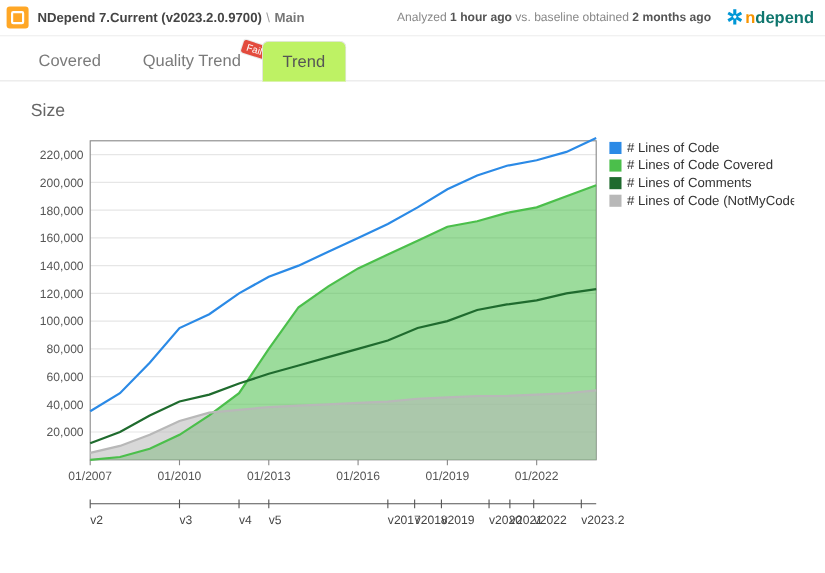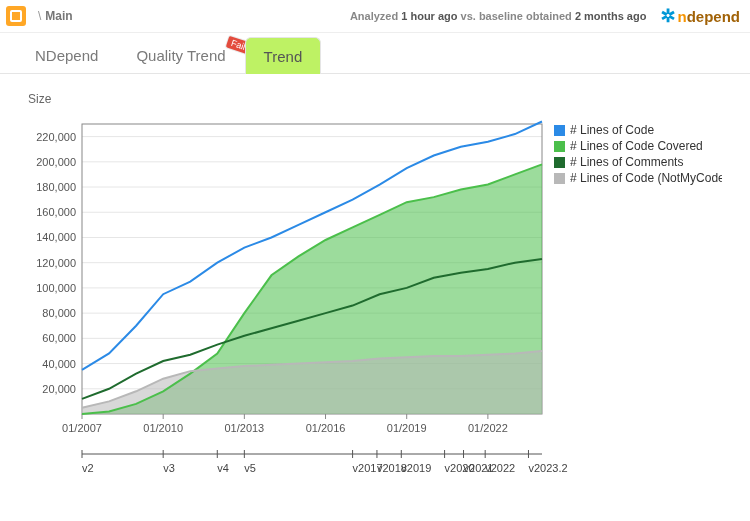--- a/index.html
+++ b/index.html
@@ -3,57 +3,58 @@
 <meta charset="utf-8">
 <style>
   html,body{margin:0;padding:0;font-family:"Segoe UI",Arial,sans-serif;background:#fff;color:#333;}
   .frame{width:750px;height:521px;position:relative;box-sizing:border-box;overflow:hidden;}
   .topbar{display:flex;align-items:center;height:32px;padding:0 10px 0 6px;border-bottom:1px solid #eee;font-size:12px;color:#666;}
   .app-icon{width:20px;height:20px;background:#ffa726;border-radius:3px;margin-right:8px;position:relative;}
   .app-icon:after{content:"";position:absolute;inset:4px;border:2px solid #fff;border-radius:2px;}
   .title-main{color:#444;font-weight:600;}
   .title-sep{color:#999;padding:0 4px;}
   .title-sub{color:#777;font-weight:bold;}
-  .status{margin-left:auto;font-size:11px;color:#888;font-weight:bold;}
+  .status{margin-left:auto;font-size:11px;color:#888;}
   .status b{color:#555;}
   .logo{display:flex;align-items:center;margin-left:14px;font-weight:700;font-size:15px;}
   .logo .gear{color:#0097d6;font-size:18px;line-height:1;margin-right:2px;}
   .logo .n{color:#f79400;}
-  .logo .depend{color:#a16207;}
+  .logo .depend{color:#0f766e;}
   .tabs{display:flex;align-items:flex-end;height:40px;padding:0 16px;border-bottom:1px solid #e5e5e5;}
   .tab{padding:10px 18px 9px;font-size:15px;color:#7a7a7a;cursor:pointer;position:relative;border:1px solid transparent;border-bottom:none;}
   .tab.active{color:#555;background:#bef264;border-color:#e5e5e5;border-radius:6px 6px 0 0;margin-bottom:-1px;}
   .badge-fail{position:absolute;top:2px;right:-6px;background:#e34b3d;color:#fff;font-size:9px;padding:1px 4px;border-radius:2px;transform:rotate(18deg);box-shadow:0 0 0 1px rgba(0,0,0,.08);}
   .panel{padding:14px 28px 10px 22px;}
-  .panel-title{font-size:12px;color:#666;margin:4px 0 8px 6px;font-weight:400;}
+  .panel-title{font-size:16px;color:#666;margin:4px 0 8px 6px;font-weight:400;}
   .chart-wrap{position:relative;width:700px;height:400px;}
   svg{display:block;}
   .grid line{stroke:#e6e6e6;stroke-width:1;}
   .legend text{font-size:12px;fill:#333;}
 </style>
 </head>
 <body>
 <div class="frame">
 
 <div class="topbar">
   <div class="app-icon"></div>
+  <span class="title-main">NDepend 7.Current (v2023.2.0.9700)</span>
   <span class="title-sep">\</span>
   <span class="title-sub">Main</span>
   <span class="status">
     <span>Analyzed </span><b>1 hour ago</b><span> vs. baseline obtained </span><b>2 months ago</b>
   </span>
   <span class="logo">
     <span class="gear">✲</span>
     <span class="n">n</span>
         <span class="depend">depend</span>
   </span>
 </div>
 
 <div class="tabs">
-  <div class="tab"><span>NDepend</span></div>
+  <div class="tab"><span>Covered</span></div>
   <div class="tab">
     <span>Quality Trend</span>
     <span class="badge-fail">Fail</span>
   </div>
   <div class="tab active"><span>Trend</span></div>
 </div>
 
 <div class="panel">
   <div class="panel-title">Size</div>
   <div class="chart-wrap">

